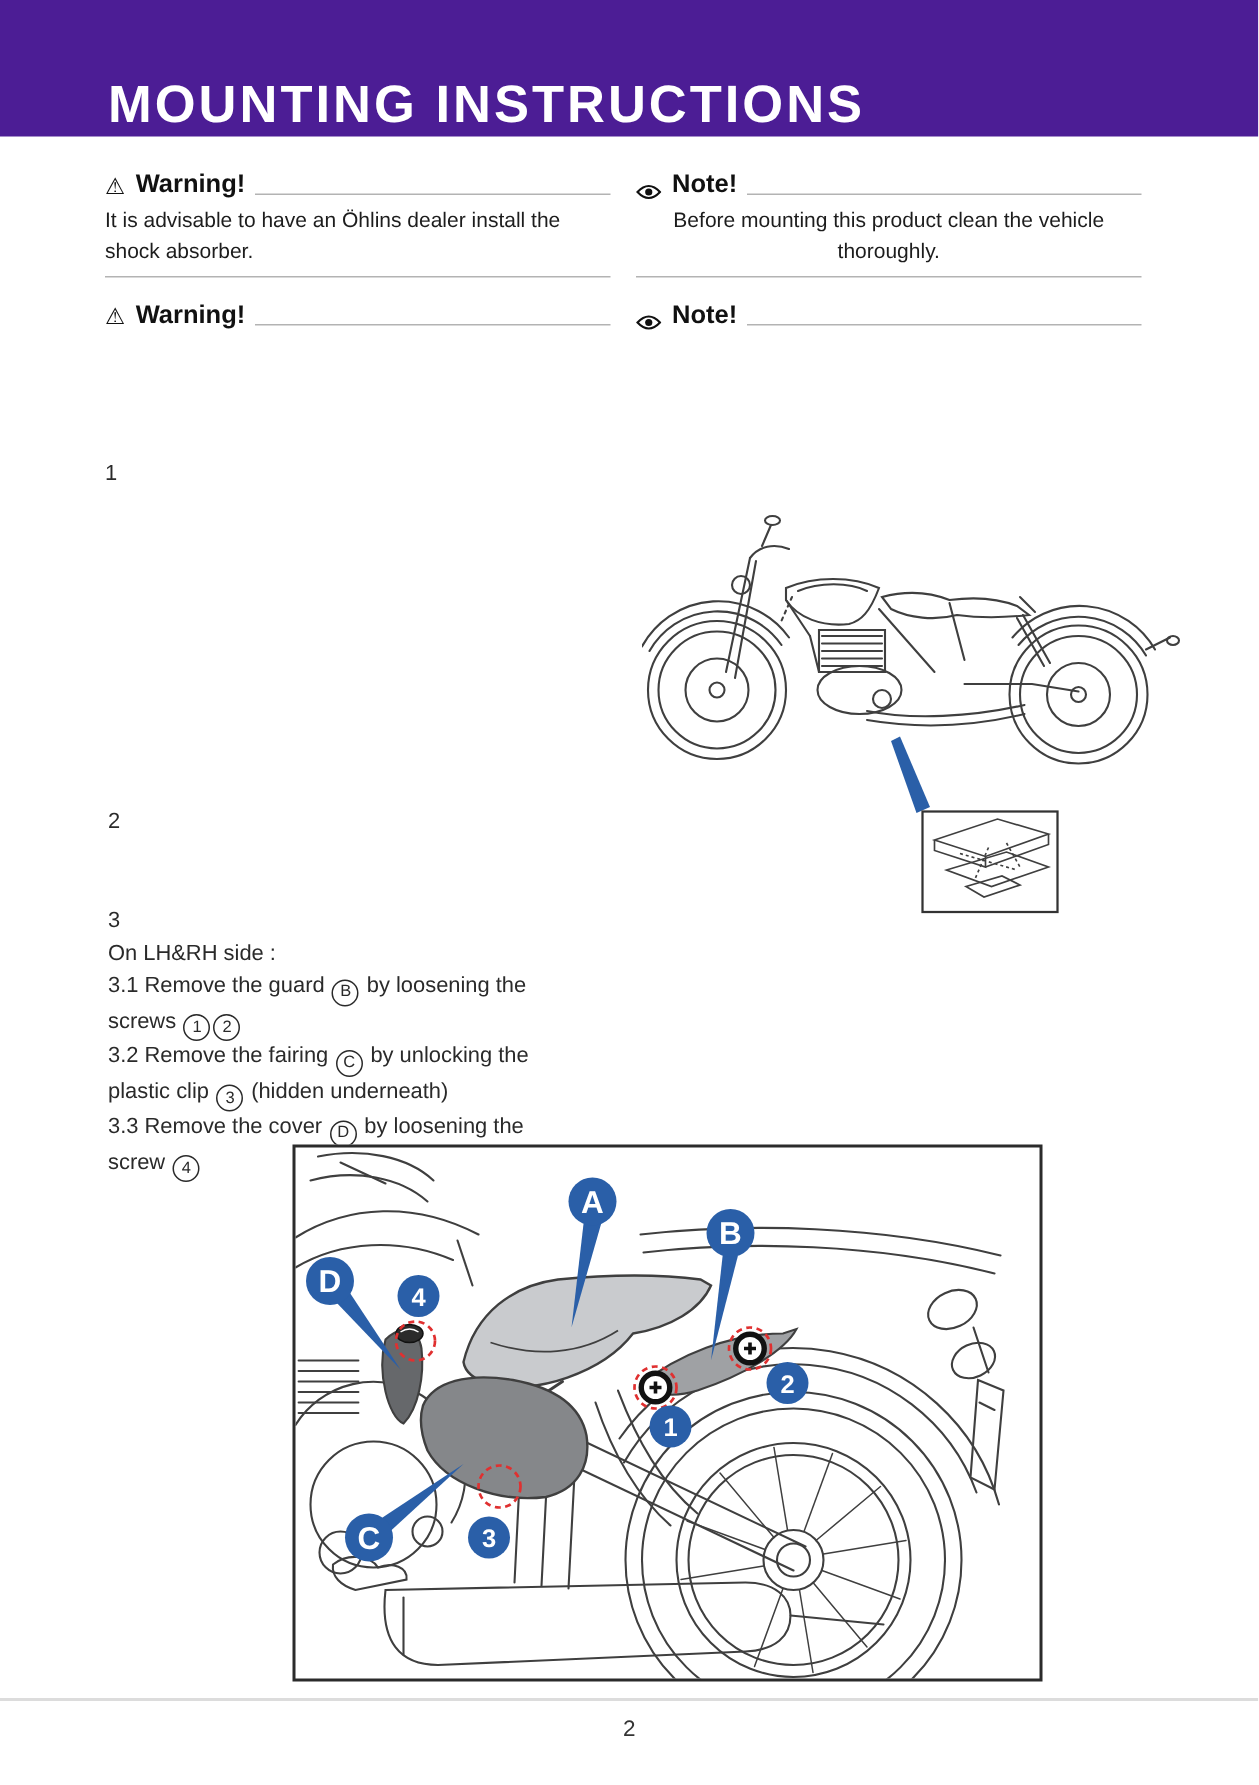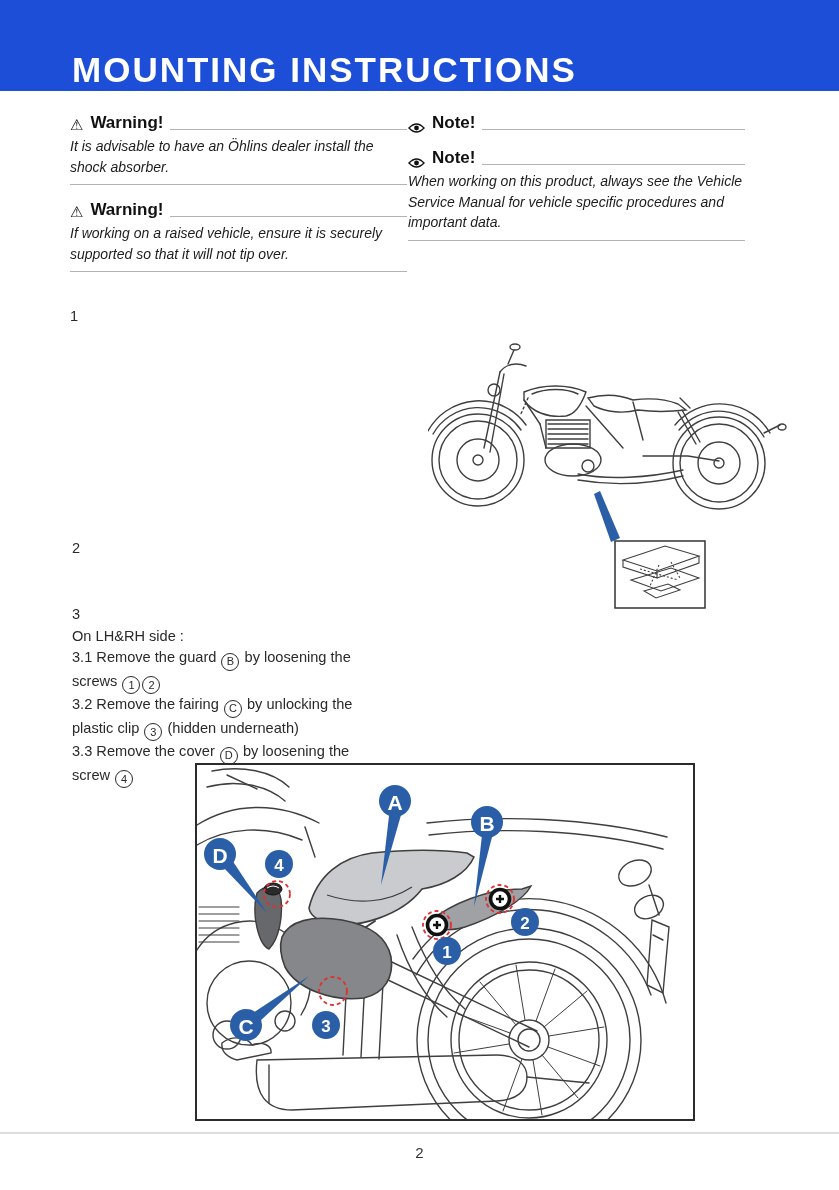--- a/index.html
+++ b/index.html
@@ -1,33 +1,33 @@
 <!DOCTYPE html>
 <html><head>
 <meta charset="utf-8">
 <style>
   html,body{margin:0;padding:0;background:#fff;}
   #page{position:relative;width:839px;height:1190px;background:#fff;overflow:hidden;
         font-family:"Liberation Sans","DejaVu Sans",sans-serif;color:#1e1e1e;}
 
   
-  .header-band{position:absolute;left:0;top:0;width:839px;height:91px;background:#1d4ed8;}
+  .header-band{position:absolute;left:0;top:0;width:839px;height:91px;background:#4c1d95;}
   .page-title{position:absolute;left:72px;bottom:1px;color:#fff;font-weight:bold;
               font-size:35px;letter-spacing:2px;white-space:nowrap;}
 
   
   .col{position:absolute;top:113px;width:337px;}
   .col-left{left:70px;}
-  .col-right{left:408px;}
+  .col-right{left:424px;text-align:center;}
   .sec{margin-bottom:15px;}
   .sec-head{display:flex;align-items:flex-end;gap:7px;font-weight:bold;font-size:17px;color:#111;}
   .sec-head .hd-rule{flex:1;border-bottom:1px solid #b3b3b3;margin-bottom:3px;}
   .warn-ico{font-size:15px;line-height:1;position:relative;top:-1px;}
   .eye-ico{display:inline-block;width:17px;height:12px;position:relative;top:-2px;}
-  .sec-body{font-style:italic;font-size:14px;line-height:20.5px;color:#1d1d1d;
+  .sec-body{font-size:14px;line-height:20.5px;color:#1d1d1d;
             padding:3px 0 7px 0;border-bottom:1px solid #b3b3b3;}
 
   
   .step{position:absolute;width:382px;font-size:14.6px;line-height:21.6px;color:#2a2a2a;}
   .step-num{margin-bottom:0px;}
   .circ{display:inline-flex;align-items:center;justify-content:center;
         width:16px;height:16px;border:1.3px solid #2a2a2a;border-radius:50%;
         font-size:11px;line-height:1;vertical-align:-3px;margin:0 1px;font-style:normal;}
 
   
@@ -60,49 +60,48 @@
         <span class="hd-rule"></span>
       </div>
       <div class="sec-body">It is advisable to have an Öhlins dealer install the shock absorber.</div>
     </div>
     <div class="sec">
       <div class="sec-head">
         <span class="warn-ico">⚠</span>
         <span>Warning!</span>
         <span class="hd-rule"></span>
       </div>
-      <div class="sec-body">If working on a raised vehicle, ensure it is securely supported so that it will not tip over.</div>
     </div>
   </div>
 
   <div class="col col-right">
     <div class="sec">
       <div class="sec-head">
         <span class="eye-ico">
           <svg width="17" height="12" viewBox="0 0 17 12">
               <path d="M1,6 Q8.5,-2 16,6 Q8.5,14 1,6 Z" fill="none" stroke="#111" stroke-width="1.4"></path>
               <circle cx="8.5" cy="6" r="2.4" fill="#111"></circle>
             </svg>
         </span>
         <span>Note!</span>
         <span class="hd-rule"></span>
       </div>
+      <div class="sec-body">Before mounting this product clean the vehicle thoroughly.</div>
     </div>
     <div class="sec">
       <div class="sec-head">
         <span class="eye-ico">
           <svg width="17" height="12" viewBox="0 0 17 12">
               <path d="M1,6 Q8.5,-2 16,6 Q8.5,14 1,6 Z" fill="none" stroke="#111" stroke-width="1.4"></path>
               <circle cx="8.5" cy="6" r="2.4" fill="#111"></circle>
             </svg>
         </span>
         <span>Note!</span>
         <span class="hd-rule"></span>
       </div>
-      <div class="sec-body">When working on this product, always see the Vehicle Service Manual for vehicle specific procedures and important data.</div>
     </div>
   </div>
 
   <div class="step" style="left:70px;top:306px;">
     <div class="step-num">1</div>
   </div>
 
   <div class="fig-top">
     <svg width="400" height="288" viewBox="0 0 400 288">
       <g stroke="#3f3f3f" stroke-width="1.4" fill="none" stroke-linecap="round">

